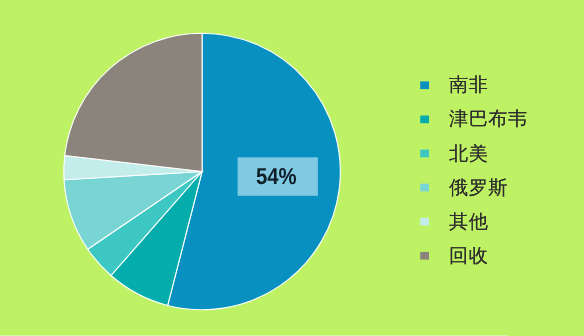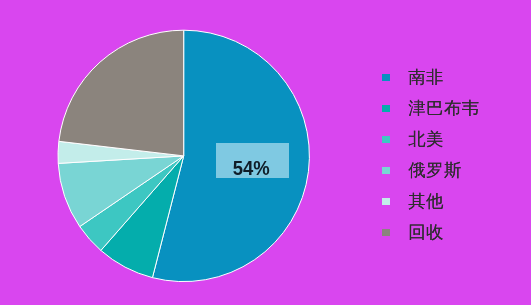--- a/index.html
+++ b/index.html
@@ -14,21 +14,21 @@
     overflow: hidden;
     font-family: "Liberation Sans", sans-serif;
     position: relative;
   }
   #chart-root {
     position: absolute;
     left: 0;
     top: 0;
     width: 531px;
     height: 305px;
-    background: #d946ef;
+    background: #bef264;
   }
   #pie-svg {
     position: absolute;
     left: 0;
     top: 0;
   }
   .legend {
     position: absolute;
     left: 381.7px;
     top: 73.8px;
@@ -53,21 +53,21 @@
     color: #2e2e2e;
     text-shadow: 0 0 0.4px rgba(30,30,30,0.8);
     white-space: nowrap;
     line-height: 1;
     transform: translateZ(0);
   }
   .pct-box {
     position: absolute;
     background: #7fc9e2;
     display: flex;
-    align-items: flex-end;
+    align-items: center;
     justify-content: center;
   }
   .pct-text {
     font-size: 21px;
     font-weight: bold;
     color: #0f1d28;
     line-height: 1;
     transform: translateX(-0.8px) scaleX(0.88) translateZ(0);
   }
 </style>

